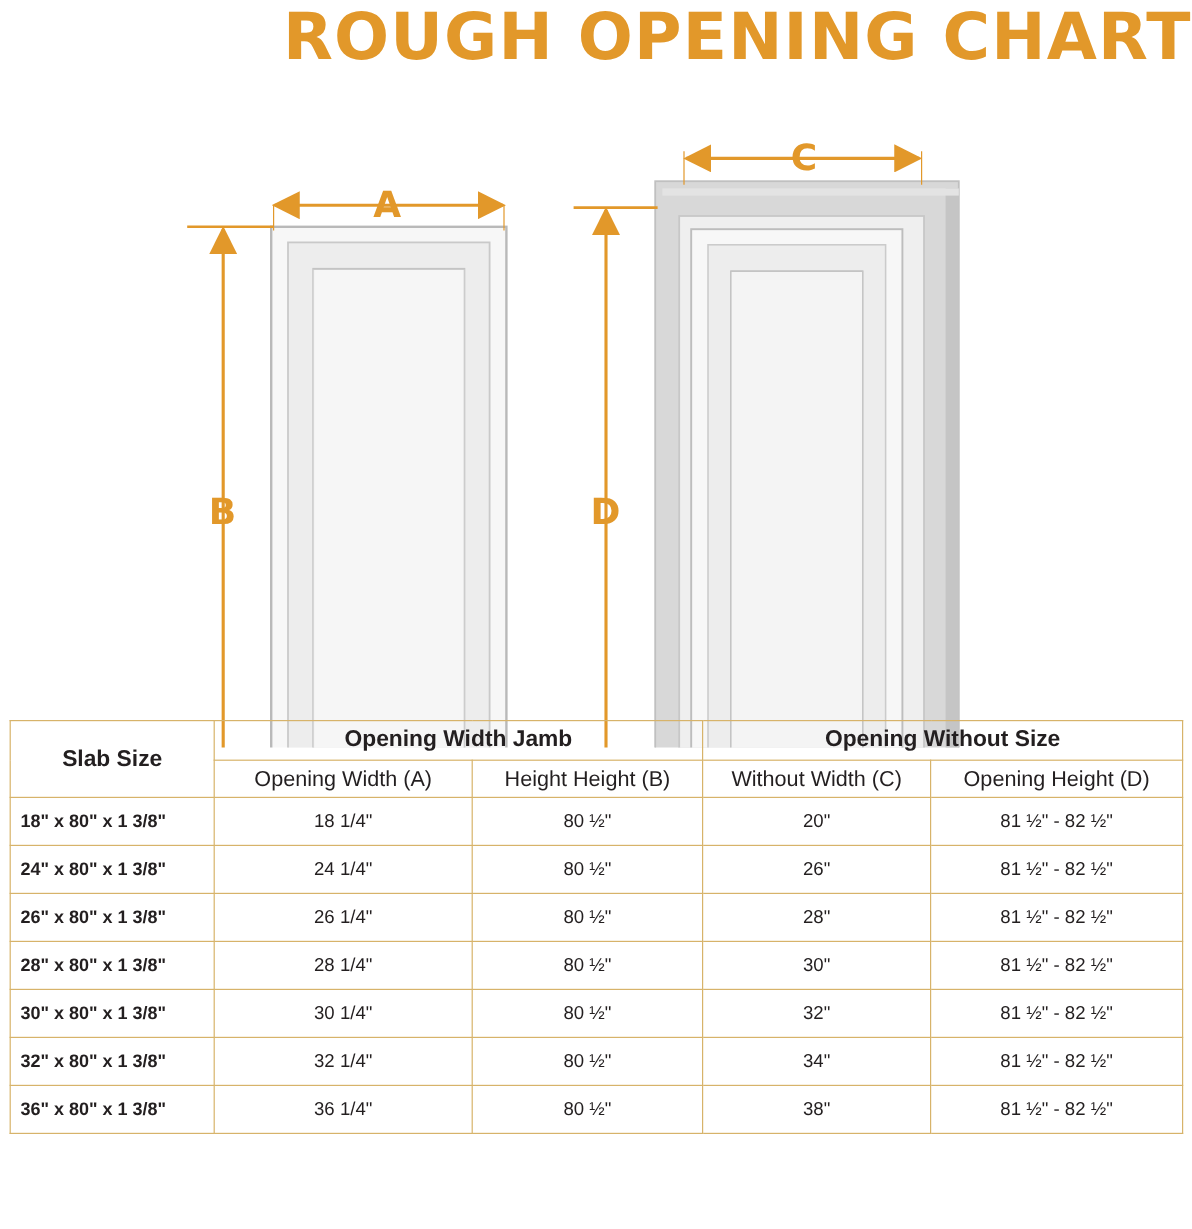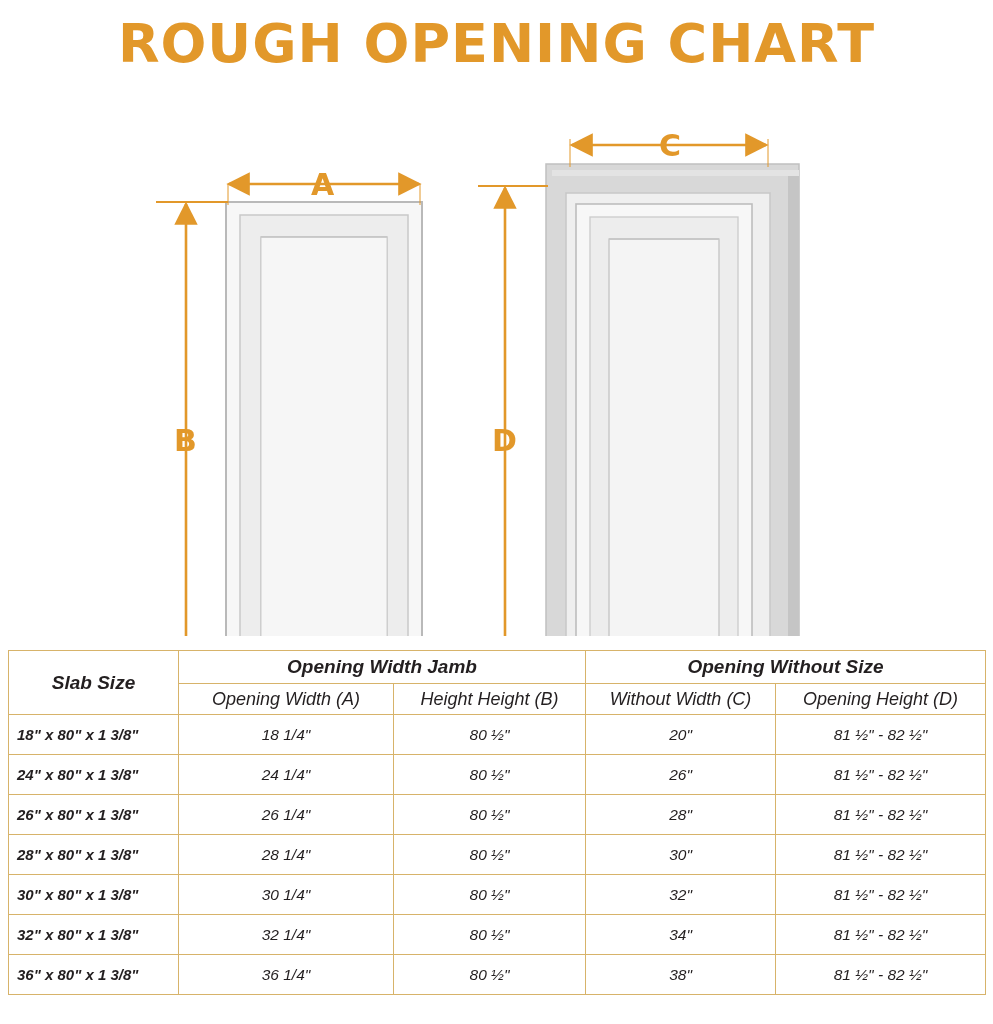--- a/index.html
+++ b/index.html
@@ -11,27 +11,27 @@
     width: 993px;
     height: 1024px;
     font-family: "Liberation Sans", sans-serif;
     color: #231f20;
     overflow: hidden;
     position: relative;
   }
 
   
   .title {
-    text-align: center;
+    text-align: right;
     font-size: 54px;
     font-weight: bold;
     color: #e2982a;
     letter-spacing: 1px;
     line-height: 1.0;
-    padding-top: 17px;
+    padding-top: 4px;
     font-family: "DejaVu Sans", sans-serif;
     white-space: nowrap;
   }
 
   
   .diagram {
     position: relative;
     height: 565px;
     width: 993px;
   }
@@ -41,23 +41,22 @@
     color: #e2982a;
     font-weight: bold;
     font-size: 30px;
     font-family: "DejaVu Sans", sans-serif;
   }
 
   
   .table-wrap {
     position: absolute;
     left: 8px;
-    top: 650px;
+    top: 600px;
     width: 977px;
-    font-style: italic;
   }
   table {
     border-collapse: collapse;
     width: 977px;
     table-layout: fixed;
   }
   th, td {
     border: 1px solid #d7b36a;
     text-align: center;
     font-size: 15.5px;

